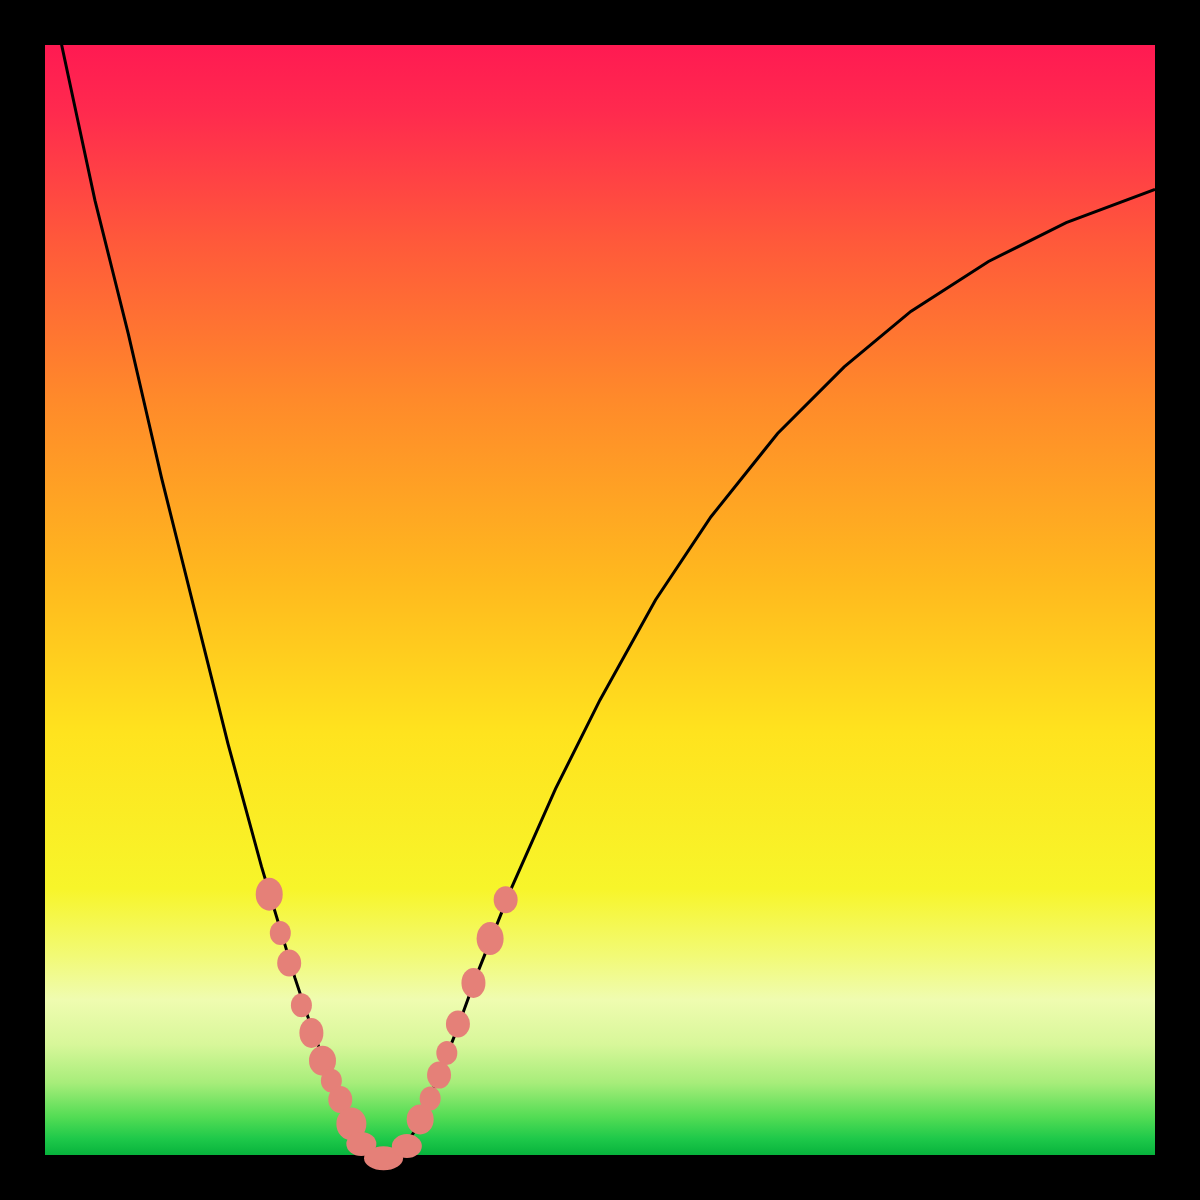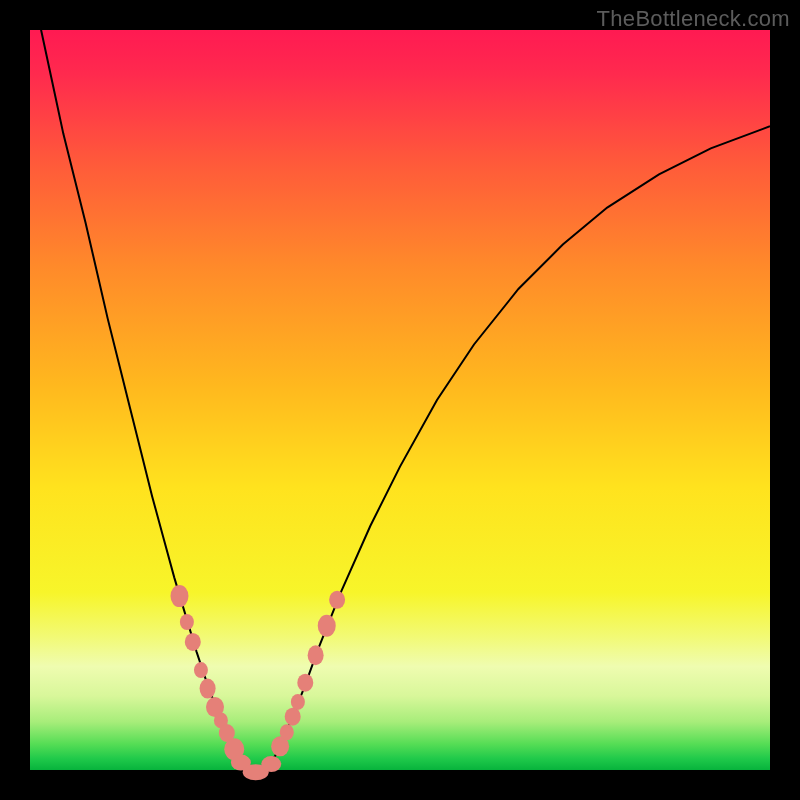--- a/index.html
+++ b/index.html
@@ -33,21 +33,20 @@
     top: 0;
     width: 800px;
     height: 800px;
   }
 </style>
 </head>
 <body>
 
 <div class="stage">
 
-  <div class="watermark">TheBottleneck.com</div>
 
   <svg class="plot" viewBox="0 0 800 800">
     <defs>
       <linearGradient id="bg-grad" x1="0" y1="0" x2="0" y2="1">
           <stop offset="0%" stop-color="#ff1a52"></stop>
           <stop offset="6%" stop-color="#ff2a4e"></stop>
           <stop offset="18%" stop-color="#ff5a3a"></stop>
           <stop offset="32%" stop-color="#ff8a2a"></stop>
           <stop offset="48%" stop-color="#ffb81e"></stop>
           <stop offset="62%" stop-color="#ffe31e"></stop>

